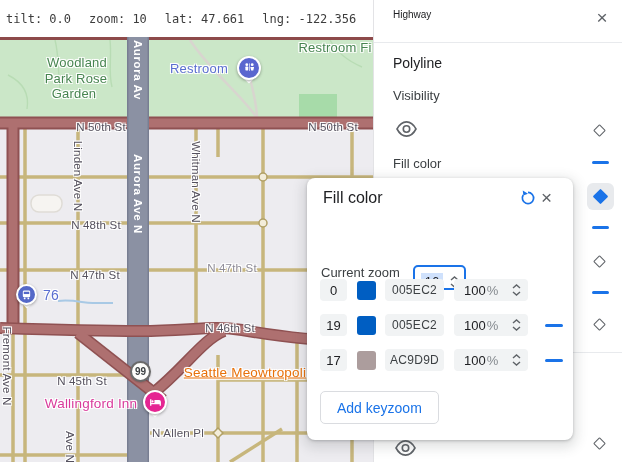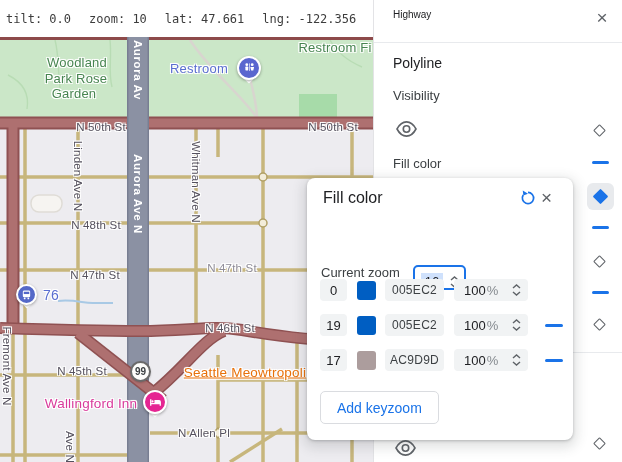--- a/index.html
+++ b/index.html
@@ -185,24 +185,24 @@
       <div class="mlabel vert" style="left:78px; top:139px;">Linden Ave N</div>
       <div class="mlabel vert road-white" style="left:138px; top:33px;">Aurora Av</div>
       <div class="mlabel vert road-white" style="left:138px; top:157px;">Aurora Ave N</div>
       <div class="mlabel vert" style="left:196px; top:145px;">Whitman Ave N</div>
       <div class="mlabel" style="left:96px; top:188px;">N 48th St</div>
       <div class="mlabel" style="left:95px; top:238px;">N 47th St</div>
       <div class="mlabel light" style="left:232px; top:231px;">N 47th St</div>
       <div class="mlabel busnum" style="left:51px; top:258px;">76</div>
       <div class="mlabel vert" style="left:7px; top:329px;">Fremont Ave N</div>
       <div class="mlabel" style="left:226px; top:291px;padding-left:8px;">N 46th St</div>
-      <div class="mlabel" style="left:82px; top:334px;">N 45th St</div>
+      <div class="mlabel" style="left:82px; top:344px;">N 45th St</div>
       <div class="mlabel poi-orange" style="left:245px; top:335px;text-decoration:underline;">Seattle Meowtropoli</div>
       <div class="mlabel poi-pink" style="left:91px; top:366px;">Wallingford Inn</div>
-      <div class="mlabel" style="left:178px; top:396px;margin-left:26px;">N Allen Pl</div>
+      <div class="mlabel" style="left:178px; top:396px;">N Allen Pl</div>
       <div class="mlabel vert" style="left:70px; top:410px;">Ave N</div>
 
       <div class="pin pin-restroom" style="left:237px; top:19px;">
         <div class="tail"></div>
         <div class="disc">
           <svg width="13" height="13" viewBox="0 0 24 24" fill="#fff">
             <circle cx="7" cy="5" r="2.6"></circle>
               <rect x="4.4" y="8.5" width="5.2" height="7" rx="1.2"></rect>
             <circle cx="17" cy="5" r="2.6"></circle>
               <path d="M13.5,9 h7 l-1.6,6.5 h-3.8 z"></path>

